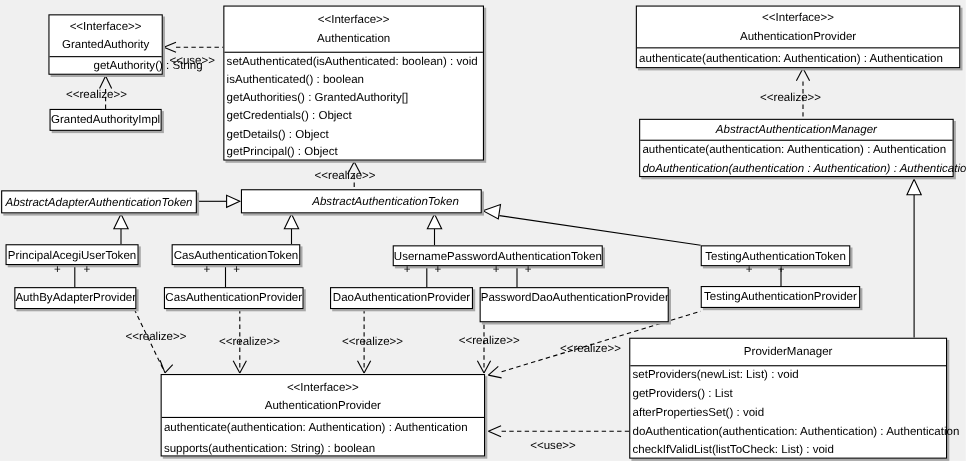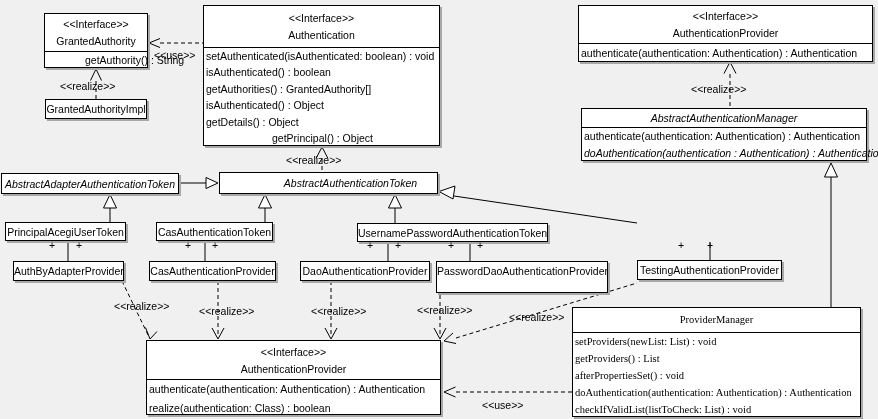--- a/index.html
+++ b/index.html
@@ -149,23 +149,23 @@
   </div>
 
   <div class="box" style="left:203px;top:5px;width:237px;height:141px;">
     <div class="box-hdr" style="height:41px;">
       <div class="stereo" style="margin-top:5px;">&lt;&lt;Interface&gt;&gt;</div>
       <div class="cls-name">Authentication</div>
     </div>
     <div class="mrow" style="line-height:16.4px;">setAuthenticated(isAuthenticated: boolean) : void</div>
     <div class="mrow" style="line-height:16.4px;">isAuthenticated() : boolean</div>
     <div class="mrow" style="line-height:16.4px;">getAuthorities() : GrantedAuthority[]</div>
-    <div class="mrow" style="line-height:16.4px;">isAuthenticated() : Object</div>
+    <div class="mrow" style="line-height:16.4px;">getCredentials() : Object</div>
     <div class="mrow" style="line-height:16.4px;">getDetails() : Object</div>
-    <div class="mrow" style="line-height:16.4px;text-align:center;">getPrincipal() : Object</div>
+    <div class="mrow" style="line-height:16.4px;">getPrincipal() : Object</div>
   </div>
 
   <div class="box" style="left:578px;top:5px;width:295px;height:57px;">
     <div class="box-hdr" style="height:37px;">
       <div class="stereo">&lt;&lt;Interface&gt;&gt;</div>
       <div class="cls-name">AuthenticationProvider</div>
     </div>
     <div class="mrow" style="line-height:18px;">authenticate(authentication: Authentication) : Authentication</div>
   </div>
 
@@ -200,20 +200,25 @@
       <div class="cls-name" style="line-height:18px;">CasAuthenticationToken</div>
     </div>
   </div>
 
   <div class="box one-line" style="left:357px;top:223px;width:191px;height:19px;">
     <div class="box-hdr nodiv" style="height:34px;">
       <div class="cls-name" style="line-height:18px;">UsernamePasswordAuthenticationToken</div>
     </div>
   </div>
 
+  <div class="box one-line" style="left:637px;top:223px;width:136px;height:19px;">
+    <div class="box-hdr nodiv" style="height:19px;">
+      <div class="cls-name" style="line-height:18px;">TestingAuthenticationToken</div>
+    </div>
+  </div>
 
   <div class="box one-line" style="left:13px;top:261px;width:111px;height:20px;">
     <div class="box-hdr nodiv" style="height:20px;">
       <div class="cls-name" style="line-height:19px;">AuthByAdapterProvider</div>
     </div>
   </div>
 
   <div class="box one-line" style="left:149px;top:261px;width:127px;height:20px;">
     <div class="box-hdr nodiv" style="height:20px;">
       <div class="cls-name" style="line-height:19px;">CasAuthenticationProvider</div>
@@ -237,24 +242,24 @@
       <div class="cls-name" style="line-height:19px;">TestingAuthenticationProvider</div>
     </div>
   </div>
 
   <div class="box" style="left:146px;top:340px;width:295px;height:75px;">
     <div class="box-hdr" style="height:38px;">
       <div class="stereo" style="margin-top:4px;">&lt;&lt;Interface&gt;&gt;</div>
       <div class="cls-name">AuthenticationProvider</div>
     </div>
     <div class="mrow" style="line-height:18.5px;">authenticate(authentication: Authentication) : Authentication</div>
-    <div class="mrow" style="line-height:18.5px;">realize(authentication: Class) : boolean</div>
-  </div>
-
-  <div class="box" style="left:572px;top:307px;width:289px;height:110px;font-family:Liberation Serif, serif;">
+    <div class="mrow" style="line-height:18.5px;">supports(authentication: String) : boolean</div>
+  </div>
+
+  <div class="box" style="left:572px;top:307px;width:289px;height:110px;">
     <div class="box-hdr" style="height:24px;">
       <div class="cls-name" style="margin-top:0;line-height:24px;">ProviderManager</div>
     </div>
     <div class="mrow" style="line-height:17px;">setProviders(newList: List) : void</div>
     <div class="mrow" style="line-height:17px;">getProviders() : List</div>
     <div class="mrow" style="line-height:17px;">afterPropertiesSet() : void</div>
     <div class="mrow" style="line-height:17px;">doAuthentication(authentication: Authentication) : Authentication</div>
     <div class="mrow" style="line-height:17px;">checkIfValidList(listToCheck: List) : void</div>
   </div>
 

